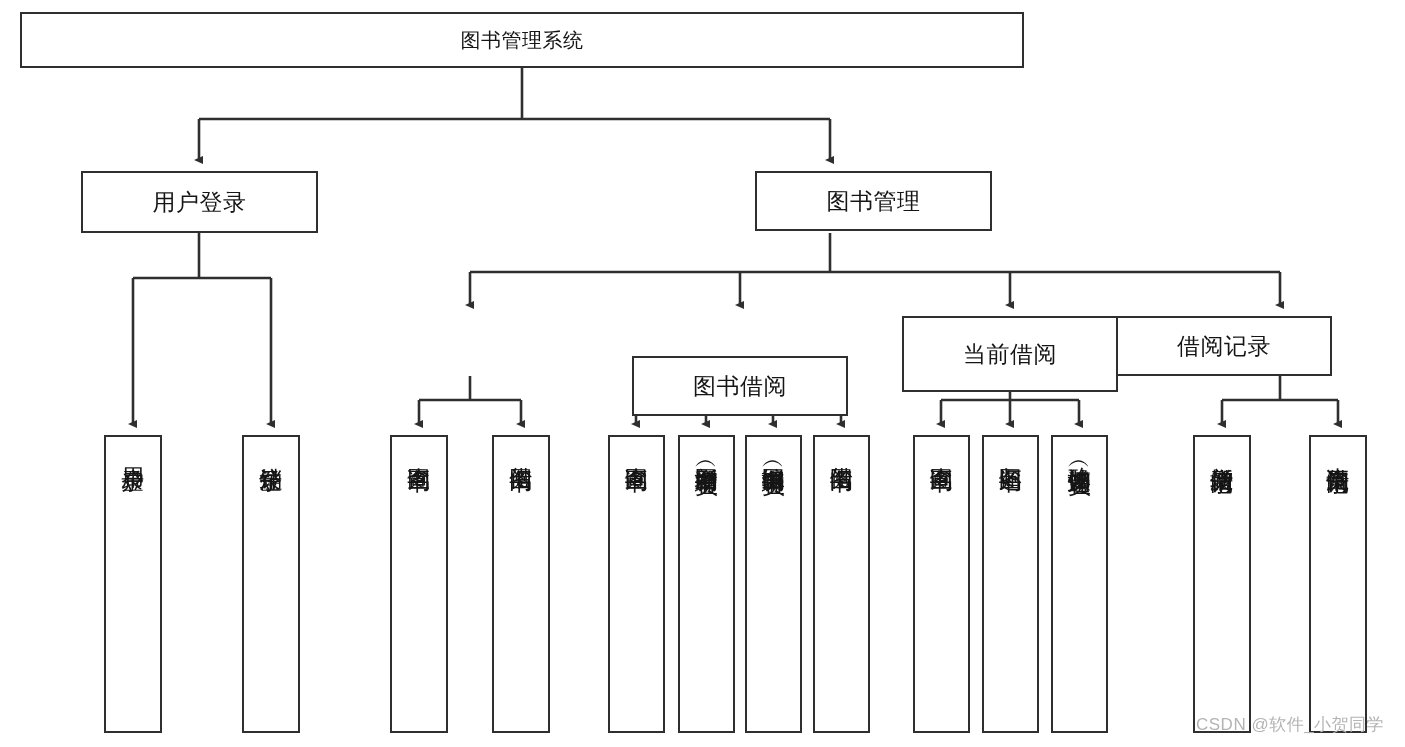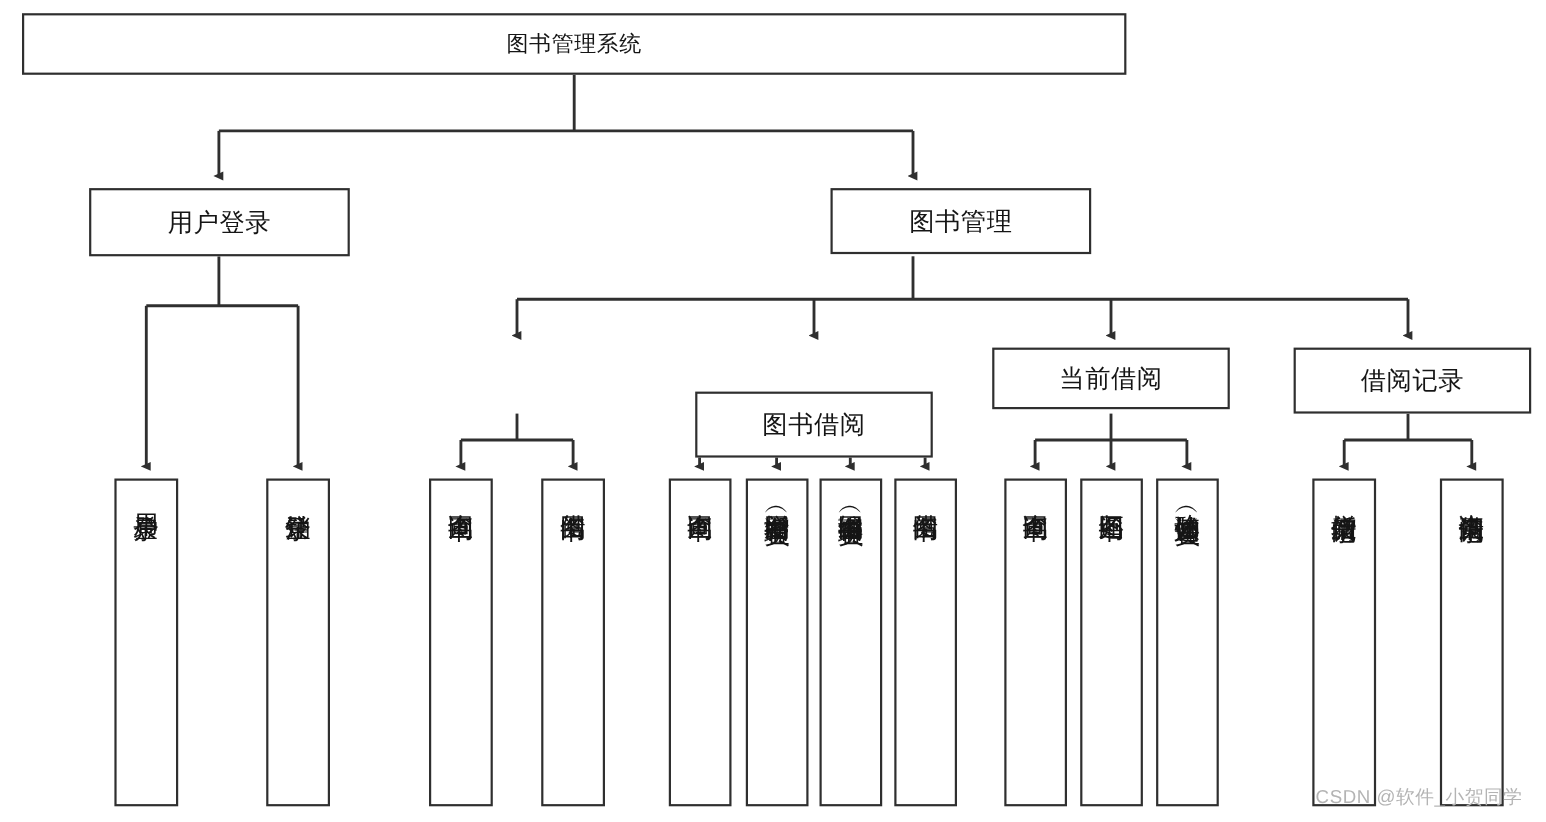--- a/index.html
+++ b/index.html
@@ -129,24 +129,24 @@
   <div class="node" style="left:81px; top:171px; width:237px; height:62px;">
     <span class="label">用户登录</span>
   </div>
   <div class="node" style="left:712px; top:171px; width:237px; height:60px;margin-left:43px;">
     <span class="label">图书管理</span>
   </div>
 
   <div class="node" style="left:632px; top:316px; width:216px; height:60px;margin-top:40px;">
     <span class="label">图书借阅</span>
   </div>
-  <div class="node" style="left:902px; top:316px; width:216px; height:56px;">
+  <div class="node" style="left:902px; top:316px; width:216px; height:76px;">
     <span class="label">当前借阅</span>
   </div>
-  <div class="node" style="left:1176px; top:316px; width:216px; height:60px;">
+  <div class="node" style="left:1116px; top:316px; width:216px; height:60px;">
     <span class="label">借阅记录</span>
   </div>
 
   <div class="node leaf" style="left:104px; top:435px; width:58px; height:298px;">
     <span class="label">用户登录</span>
   </div>
   <div class="node leaf" style="left:242px; top:435px; width:58px; height:298px;">
     <span class="label">注销登录</span>
   </div>
 

